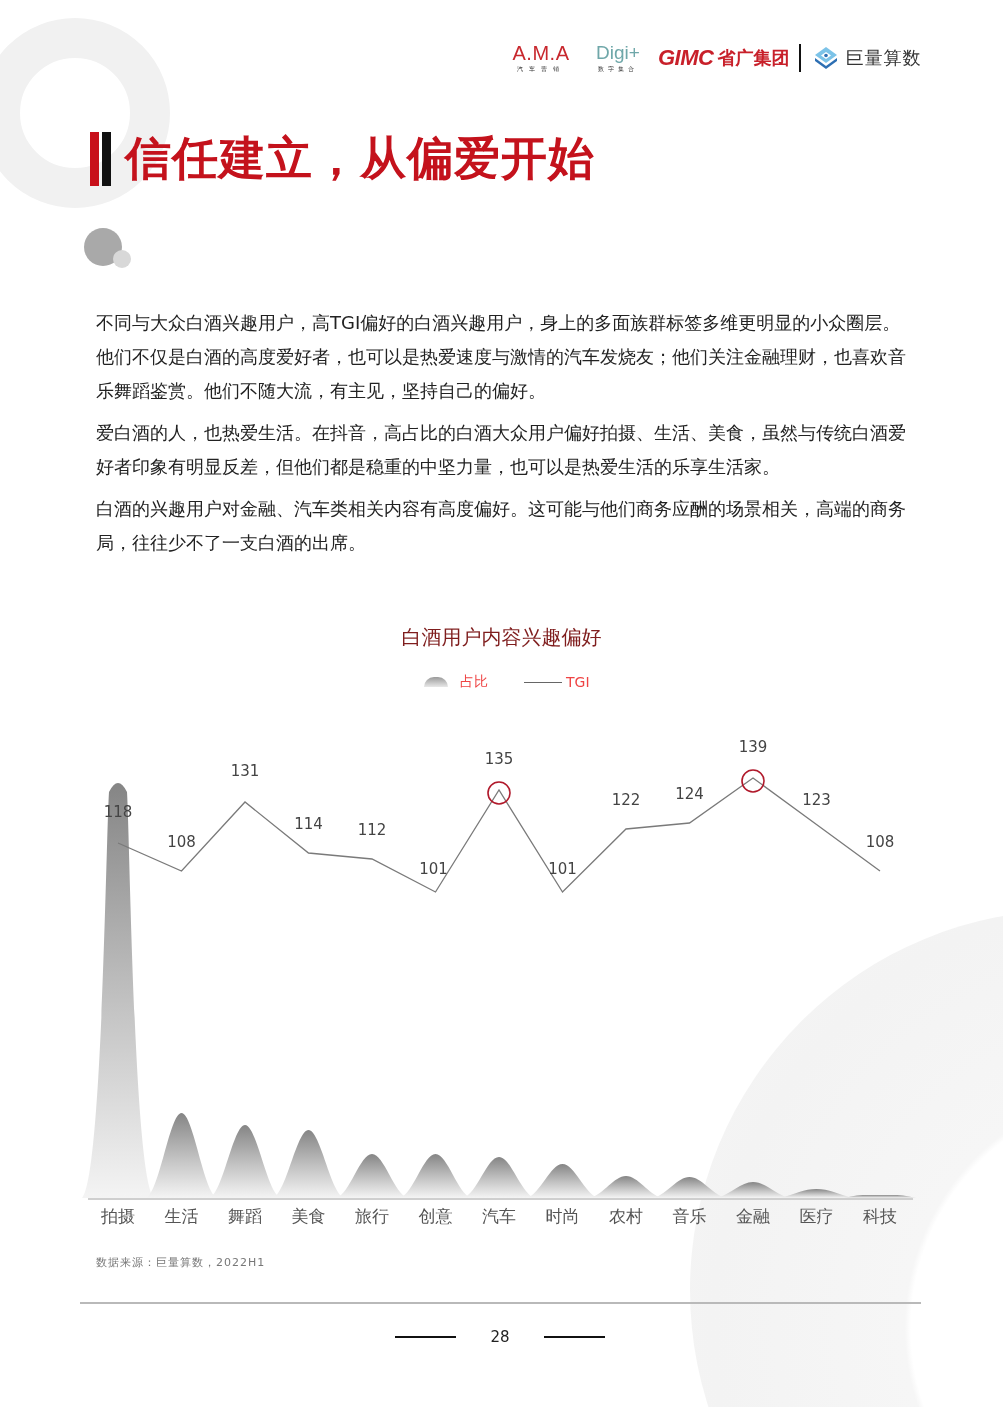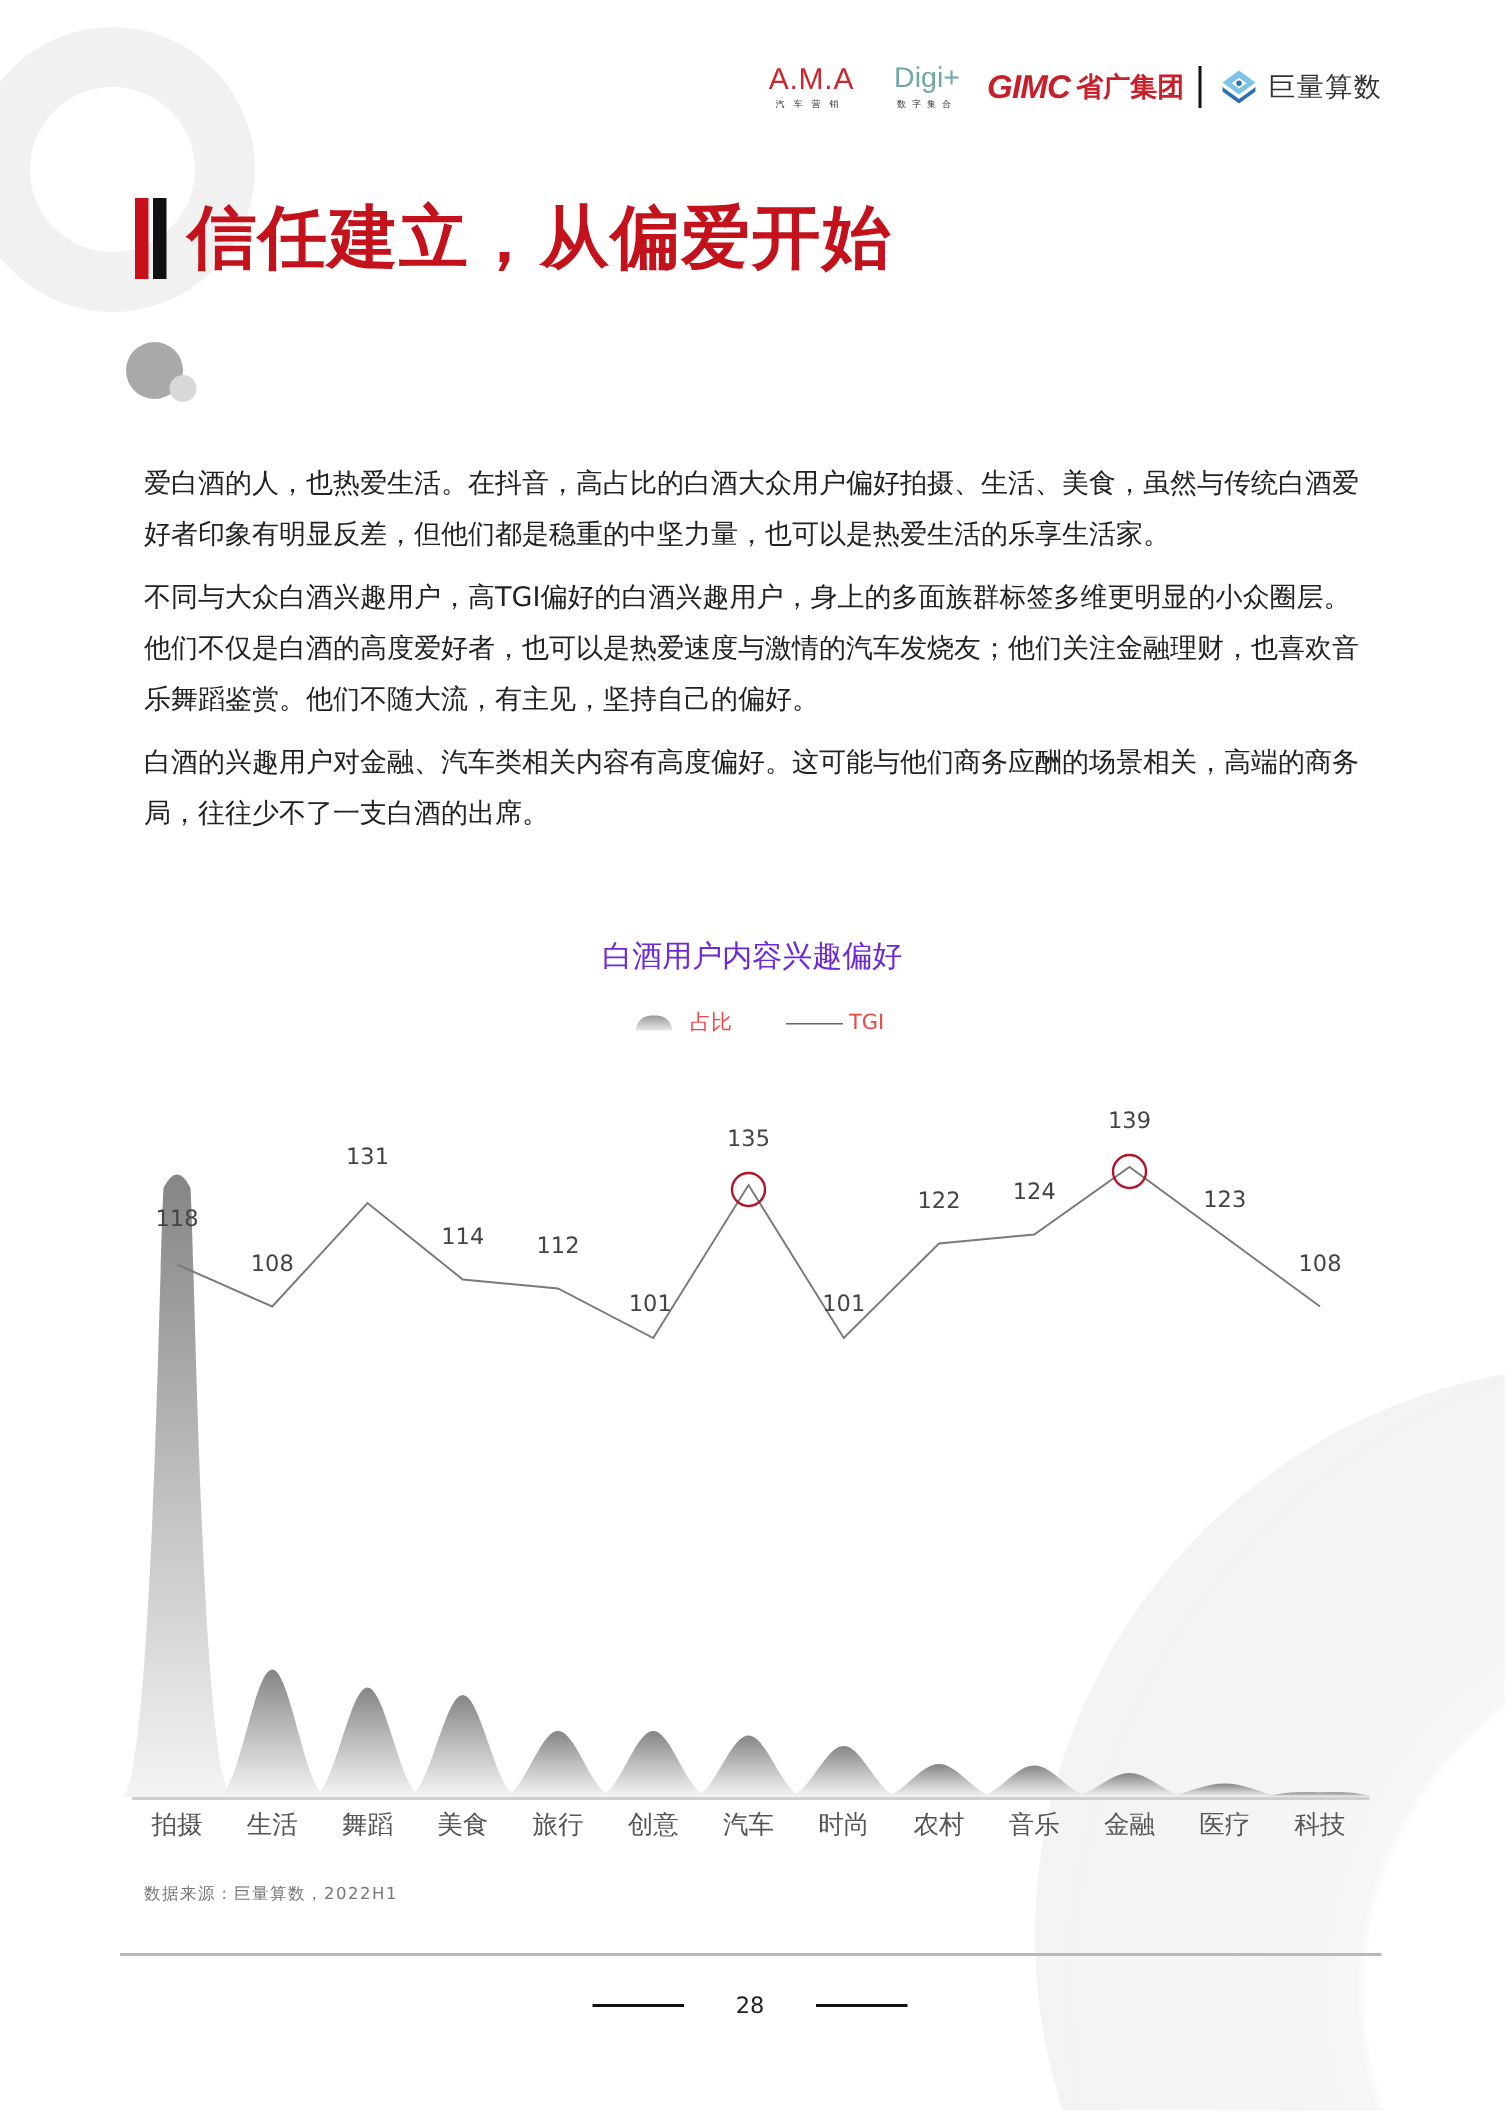--- a/index.html
+++ b/index.html
@@ -39,21 +39,21 @@
 
   .section-heading { position: absolute; left: 84px; top: 226px; display: flex; align-items: center; z-index: 2; }
   .dots { position: relative; width: 50px; height: 46px; }
   .dots .big { position: absolute; left: 0; top: 2px; width: 38px; height: 38px; border-radius: 50%; background: #a9a9a9; }
   .dots .small { position: absolute; left: 29px; top: 24px; width: 18px; height: 18px; border-radius: 50%; background: #d8d8d8; }
   .section-heading h2 { font-size: 28px; font-weight: bold; color: #111; margin-left: 12px; letter-spacing: 1px; }
 
   .body-text { position: absolute; left: 96px; top: 306px; width: 820px; font-size: 18px; line-height: 34px; color: #222; z-index: 2; }
   .body-text p { margin-bottom: 8px; }
 
-  .chart-title { position: absolute; left: 0; width: 1003px; top: 624px; text-align: center; font-size: 20px; color: #6d28d9; z-index: 2; }
+  .chart-title { position: absolute; left: 0; width: 1003px; top: 624px; text-align: center; font-size: 20px; color: #7f1d1d; z-index: 2; }
   .legend { position: absolute; top: 673px; left: 424px; display: flex; align-items: center; font-size: 14px; color: #ef4444; z-index: 2; text-align: right; }
   .legend .swatch-hill { width: 24px; height: 10px; border-radius: 12px 12px 0 0; background: linear-gradient(#9a9a9a, #e8e8e8); margin-right: 12px; }
   .legend .swatch-line { width: 38px; height: 1px; background: #666; margin-left: 36px; margin-right: 4px; }
 
   .chart-svg { position: absolute; left: 0; top: 700px; z-index: 2; }
 
   .source { position: absolute; left: 96px; top: 1255px; font-size: 11px; color: #777; letter-spacing: 1px; z-index: 2; }
   .footer-rule { position: absolute; left: 80px; top: 1302px; width: 841px; height: 2px; background: #b9b9b9; z-index: 2; }
   .page-num-wrap { position: absolute; top: 1328px; left: 395px; display: flex; align-items: center; z-index: 2; }
   .page-num-wrap .dash { width: 61px; height: 2px; background: #111; }
@@ -99,22 +99,22 @@
 </div>
 
 <div class="section-heading">
   <div class="dots">
     <div class="big"></div>
       <div class="small"></div>
   </div>
 </div>
 
 <div class="body-text">
+  <p>不同与大众白酒兴趣用户，高TGI偏好的白酒兴趣用户，身上的多面族群标签多维更明显的小众圈层。他们不仅是白酒的高度爱好者，也可以是热爱速度与激情的汽车发烧友；他们关注金融理财，也喜欢音乐舞蹈鉴赏。他们不随大流，有主见，坚持自己的偏好。</p>
   <p>爱白酒的人，也热爱生活。在抖音，高占比的白酒大众用户偏好拍摄、生活、美食，虽然与传统白酒爱好者印象有明显反差，但他们都是稳重的中坚力量，也可以是热爱生活的乐享生活家。</p>
-  <p>不同与大众白酒兴趣用户，高TGI偏好的白酒兴趣用户，身上的多面族群标签多维更明显的小众圈层。他们不仅是白酒的高度爱好者，也可以是热爱速度与激情的汽车发烧友；他们关注金融理财，也喜欢音乐舞蹈鉴赏。他们不随大流，有主见，坚持自己的偏好。</p>
   <p>白酒的兴趣用户对金融、汽车类相关内容有高度偏好。这可能与他们商务应酬的场景相关，高端的商务局，往往少不了一支白酒的出席。</p>
 </div>
 
 <div class="chart-title">白酒用户内容兴趣偏好</div>
 
 <div class="legend">
   <span class="swatch-hill"></span>
   <span>占比</span>
   <span class="swatch-line"></span>
   <span>TGI</span>

